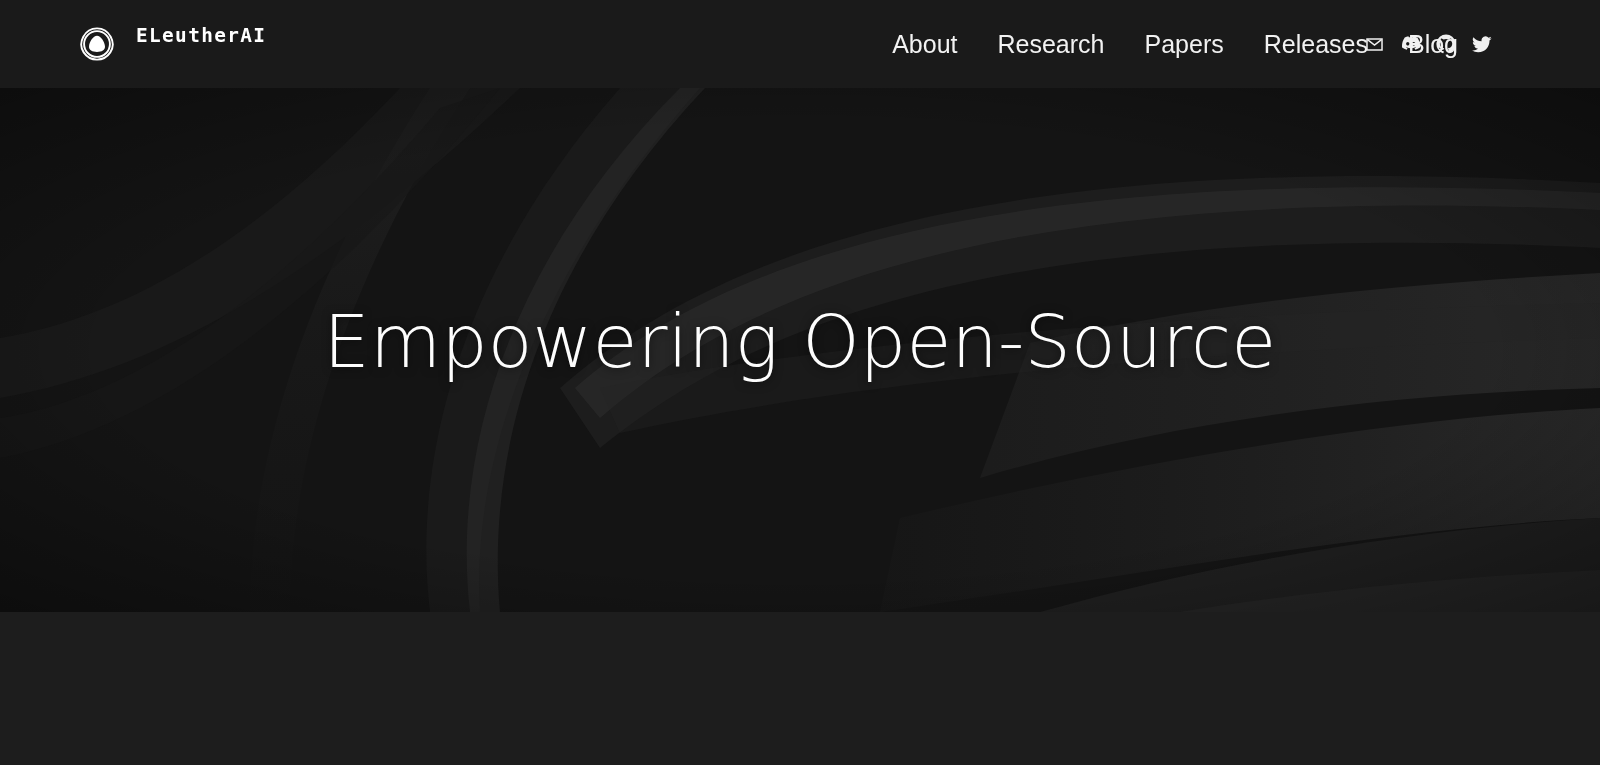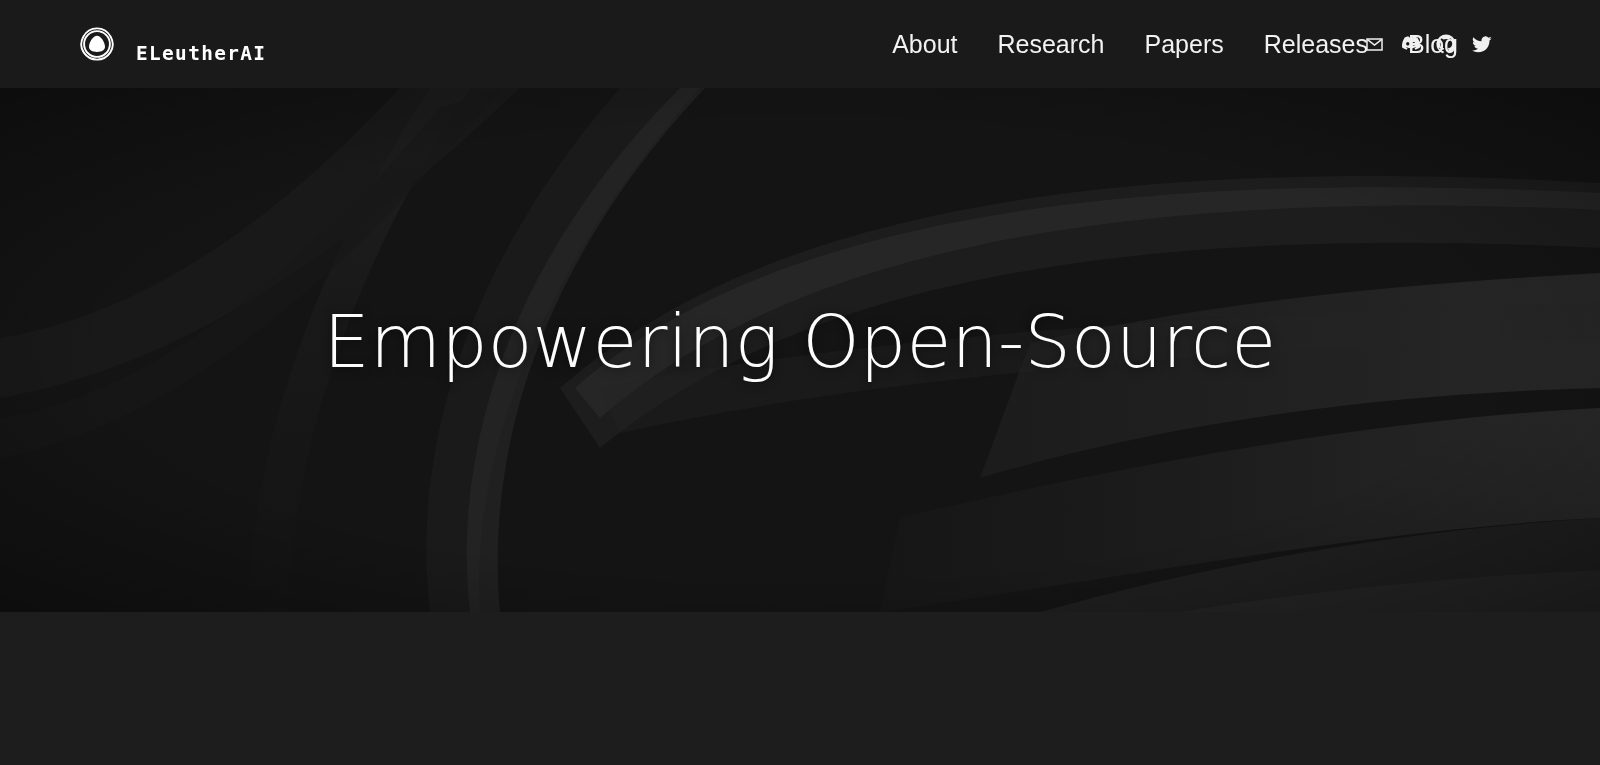--- a/index.html
+++ b/index.html
@@ -15,21 +15,21 @@
   .site-header{
     position:absolute; top:0; left:0;
     width:1600px; height:88px;
     background:#1a1a1a;
     display:flex; align-items:center;
     z-index:20;
   }
   .brand{
     position:absolute; left:78px; top:50%;
     transform:translateY(-50%);
-    display:flex; align-items:flex-end; gap:20px;
+    display:flex; align-items:flex-start; gap:20px;
     text-decoration:none; cursor:pointer;
   }
   .brand-mark{ width:38px; height:38px; display:block; }
   .brand-word{
     font-family:"DejaVu Sans Mono", monospace;
     font-size:20px; font-weight:700;
     letter-spacing:1.4px;
     color:#ffffff;
     line-height:1;
     transform:scaleX(0.97);

